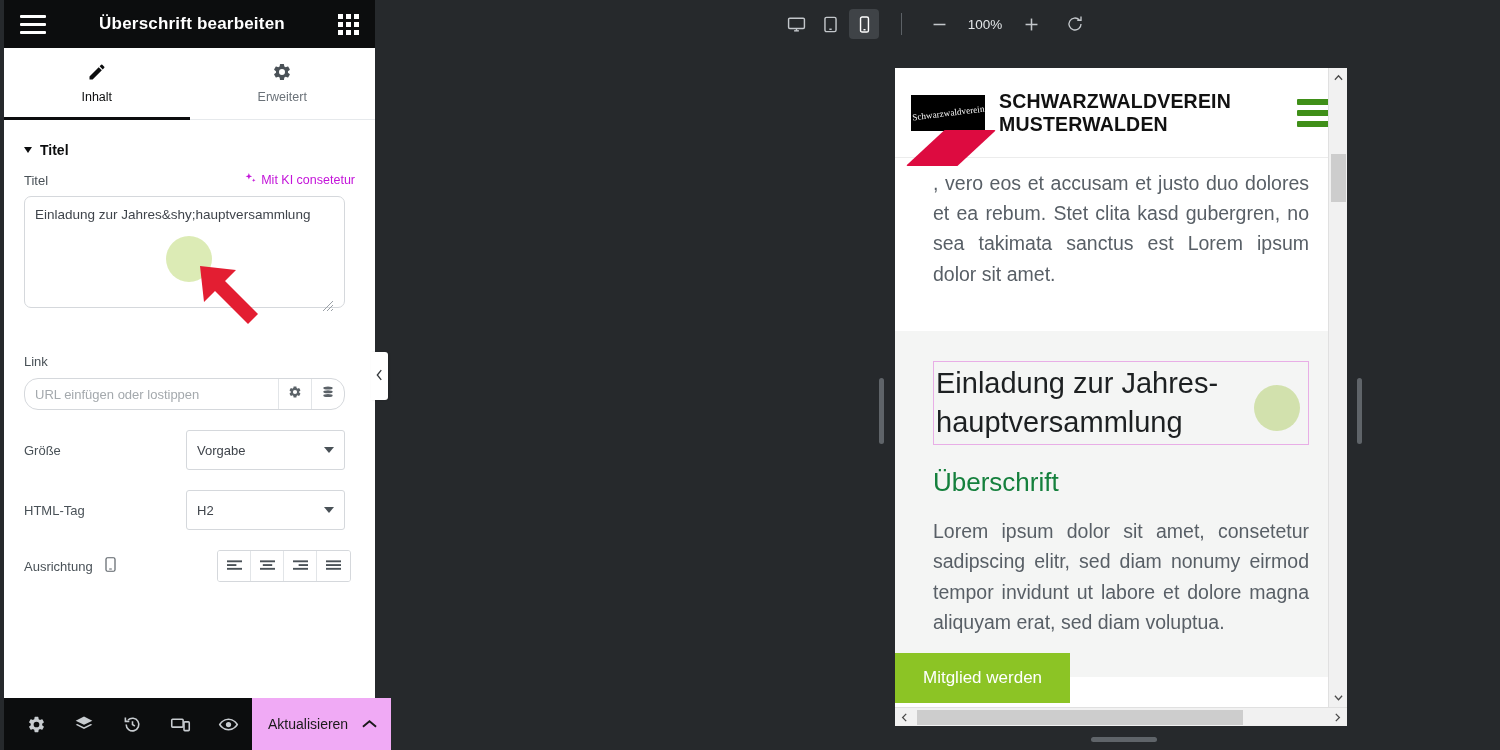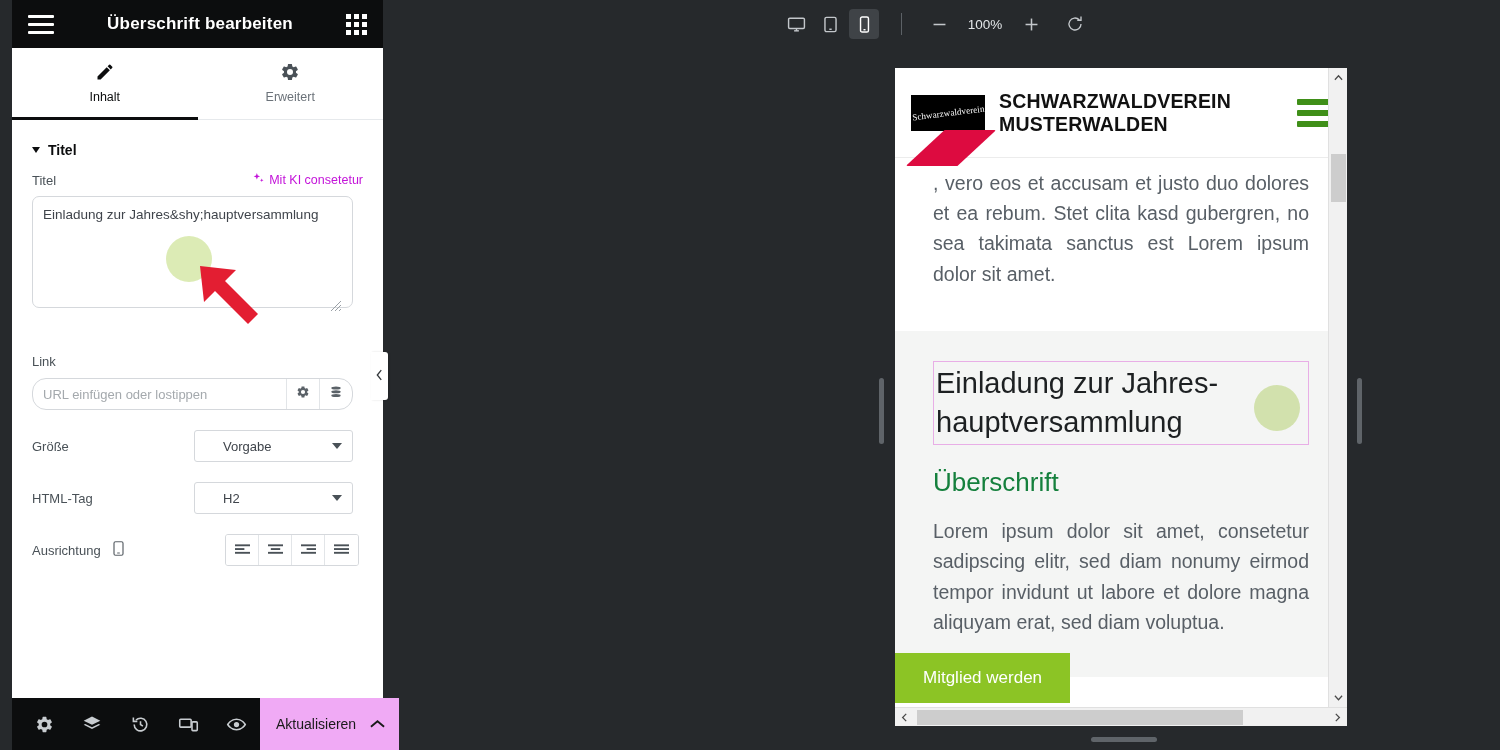--- a/index.html
+++ b/index.html
@@ -6,21 +6,21 @@
   html, body {
     width: 1500px; height: 750px;
     overflow: hidden;
     font-family: "Liberation Sans", sans-serif;
     background: #26292c;
   }
   .screen { position: relative; width: 1500px; height: 750px; }
 
   
   .panel {
-    position: absolute; left: 12px; top: 0;
+    position: absolute; left: 4px; top: 0;
     width: 371px; height: 750px;
     background: #ffffff;
     display: flex; flex-direction: column;
     z-index: 20;
   }
   .panel-header {
     height: 48px; background: #0c0d0e; color: #fff;
     display: flex; align-items: center; justify-content: space-between;
     padding: 0 16px; flex: 0 0 48px;
   }
@@ -72,23 +72,23 @@
   .link-group input {
     flex: 1; border: 0; outline: none; padding: 0 10px; font-size: 13px; color: #3f444b;
     font-family: "Liberation Sans", sans-serif; background: transparent;
   }
   .link-group input::placeholder { color: #a4a9ad; }
   .link-btn { width: 33px; border-left: 1px solid #e2e5e8; display: flex; align-items: center; justify-content: center; cursor: pointer; }
 
   .row2 { display: flex; align-items: center; margin-top: 20px; }
   .row2 .lbl { width: 162px; font-size: 13px; color: #495157; display: flex; align-items: center; gap: 12px; }
   .select {
-    position: relative; width: 159px; height: 32px;
+    position: relative; width: 159px; height: 40px;
     border: 1px solid #d5d8dc; border-radius: 3px; background: #fff;
-    display: flex; align-items: center; padding: 0 28px;
+    display: flex; align-items: center; padding: 0 10px;
     font-size: 13px; color: #3f444b; cursor: pointer;
   }
   .select .arrow { position: absolute; right: 10px; width: 0; height: 0;
     border-left: 5px solid transparent; border-right: 5px solid transparent; border-top: 6px solid #495157; }
 
   .align-group { display: flex; border: 1px solid #d5d8dc; border-radius: 3px; overflow: hidden; }
   .align-btn { width: 33px; height: 30px; display: flex; align-items: center; justify-content: center; background: #fff; cursor: pointer; border-right: 1px solid #e2e5e8; }
   .align-btn:last-child { border-right: 0; }
 
   .panel-footer {

